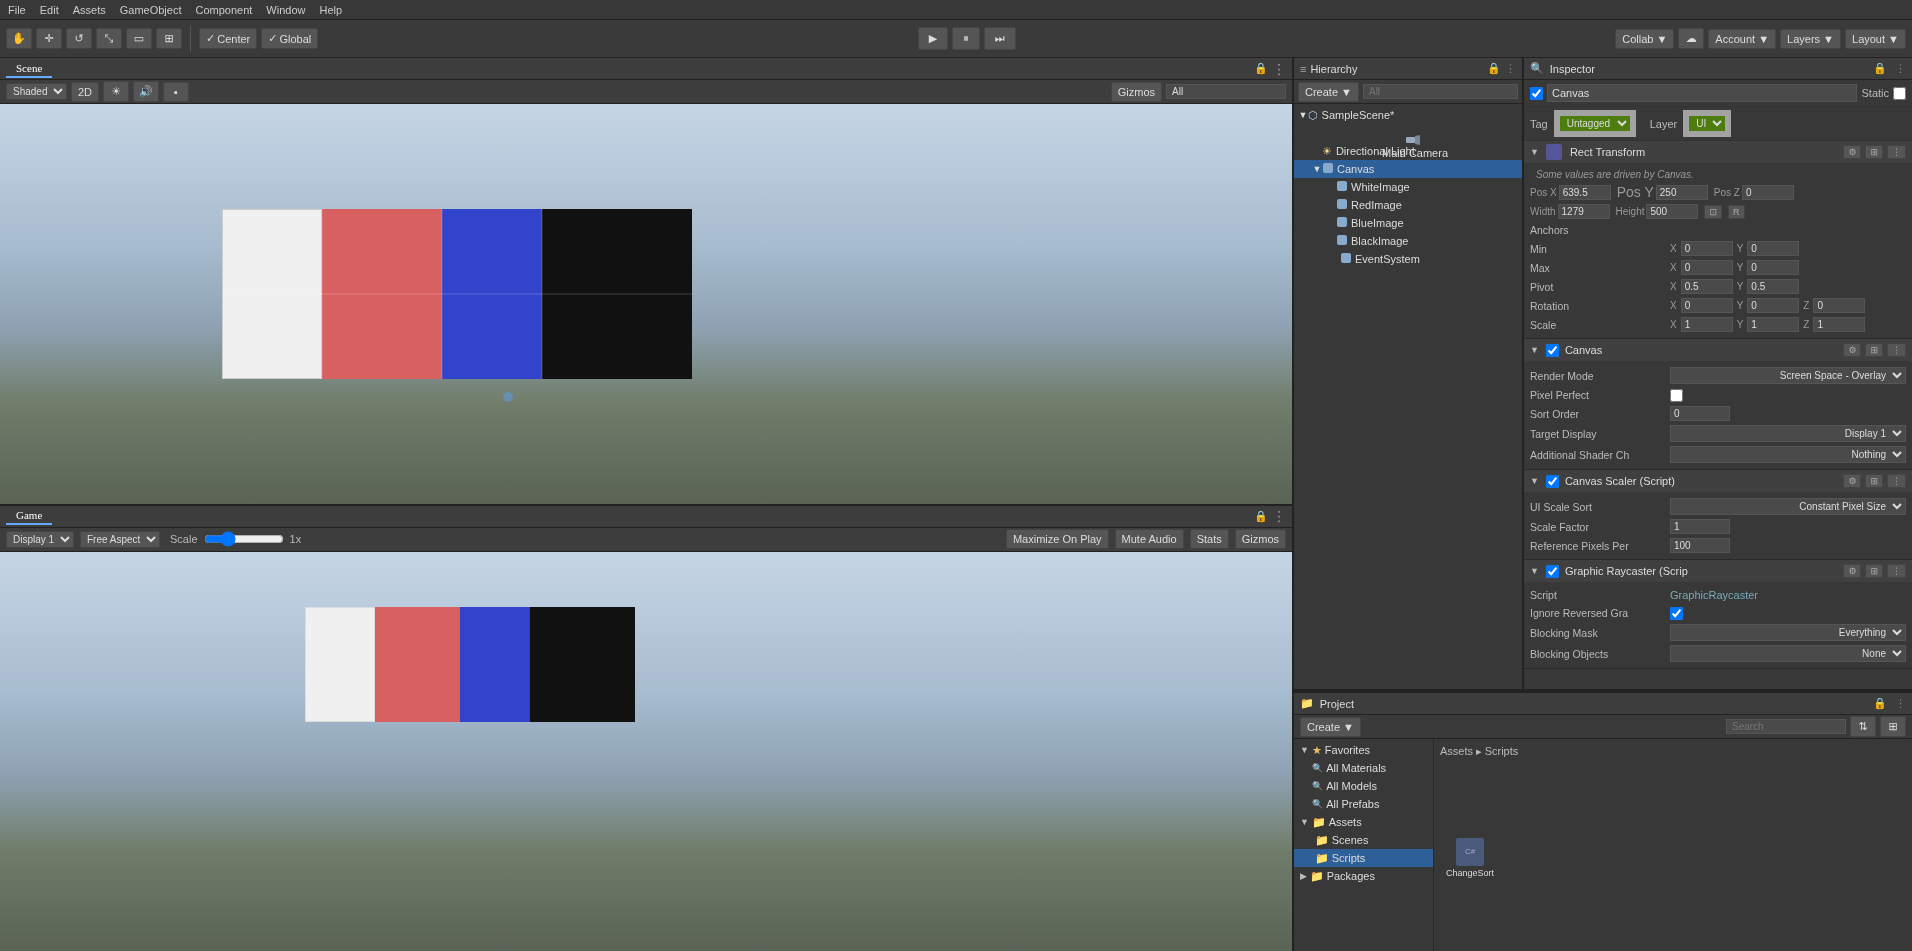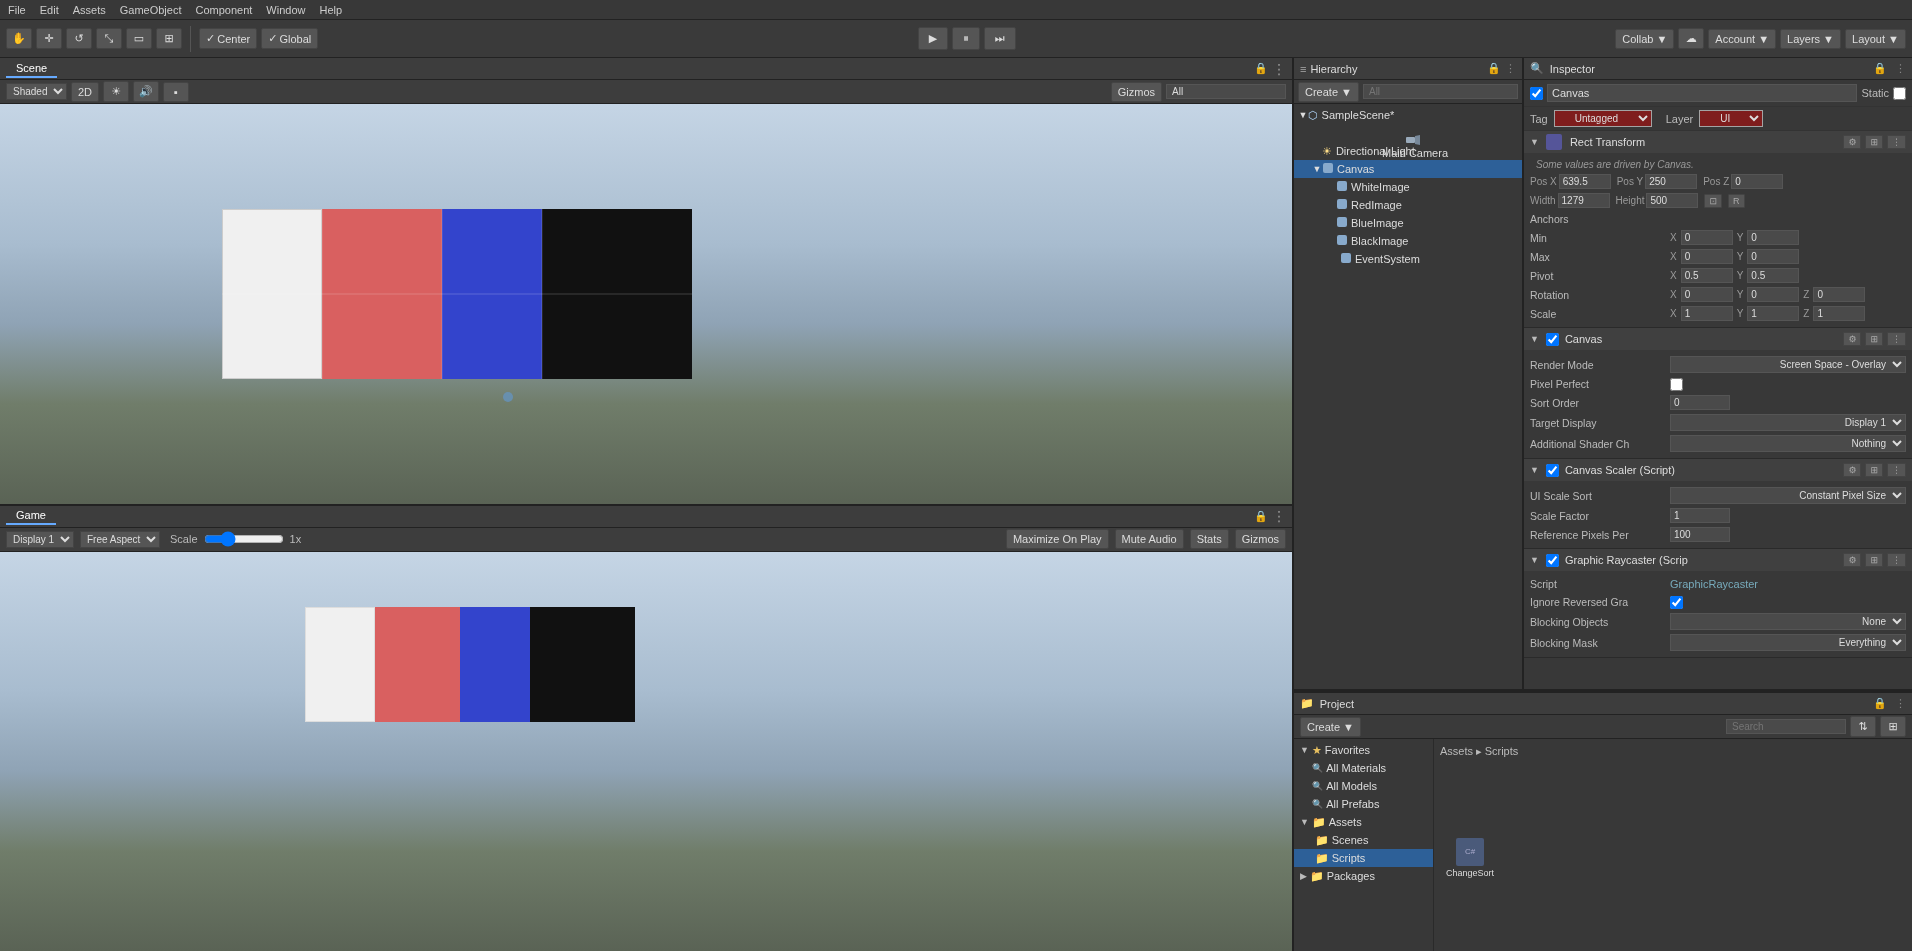--- a/index.html
+++ b/index.html
@@ -225,24 +225,24 @@
       font-size: 11px;
     }
     .tag-row {
       display: flex;
       align-items: center;
       padding: 3px 6px;
       gap: 6px;
       border-bottom: 1px solid #333;
     }
     .tag-select {
-      background: #7f1d1d;
-      border: 1px solid #a3a3a3;
+      background: #4d7c0f;
+      border: 6px solid #a3a3a3;
       color: #ddd;
-      padding: 1px 16px;
+      padding: 1px 3px;
       font-size: 10px;
     }
 
     
     .component-section {
       border-bottom: 1px solid #2a2a2a;
     }
     .component-header {
       background: #404040;
       display: flex;
@@ -409,20 +409,21 @@
     ::-webkit-scrollbar-thumb { background: #555; border-radius: 2px; }
     .panel-tab {
       padding: 2px 10px;
       cursor: pointer;
       border-bottom: 2px solid transparent;
       color: #bbb;
     }
     .panel-tab.active {
       border-bottom: 2px solid #6af;
       color: #fff;
+      font-family: Liberation Serif, serif;
     }
 
     .section-arrow {
       color: #bbb;
       font-size: 9px;
       margin-right: 3px;
     }
 
     .r-btn {
       background: #555;
@@ -712,21 +713,21 @@
             <div class="component-body">
               <div class="canvas-note">Some values are driven by Canvas.</div>
 
               <div class="component-row">
                 <div style="display:flex;gap:6px;align-items:center;flex:1;">
                   <div style="display:flex;align-items:center;gap:2px;">
                     <span style="color:#999;font-size:10px;">Pos X</span>
                     <input type="text" class="xyz-input" value="639.5" style="">
                   </div>
                   <div style="display:flex;align-items:center;gap:2px;">
-                    <span style="color:#999;font-size:10px;">Pos Y</span>
+                    <span style="color:#999;font-size:14px;">Pos Y</span>
                     <input type="text" class="xyz-input" value="250" style="">
                   </div>
                   <div style="display:flex;align-items:center;gap:2px;">
                     <span style="color:#999;font-size:10px;">Pos Z</span>
                     <input type="text" class="xyz-input" value="0" style="">
                   </div>
                 </div>
               </div>
 
               <div class="component-row">
@@ -883,29 +884,29 @@
             <div class="component-body">
               <div class="component-row">
                 <span class="component-label">Script</span>
                 <span class="component-value" style="color:#7ab;">GraphicRaycaster</span>
               </div>
               <div class="component-row">
                 <span class="component-label">Ignore Reversed Gra</span>
                 <input type="checkbox" checked="" style="">
               </div>
               <div class="component-row">
+                <span class="component-label">Blocking Mask</span>
+                <select class="field-select">
+                  <option>Everything</option>
+                </select>
+              </div>
+              <div class="component-row">
                 <span class="component-label">Blocking Objects</span>
                 <select class="field-select">
                   <option>None</option>
-                </select>
-              </div>
-              <div class="component-row">
-                <span class="component-label">Blocking Mask</span>
-                <select class="field-select">
-                  <option>Everything</option>
                 </select>
               </div>
             </div>
           </div>
 
           
 
         </div>
       </div>
 

